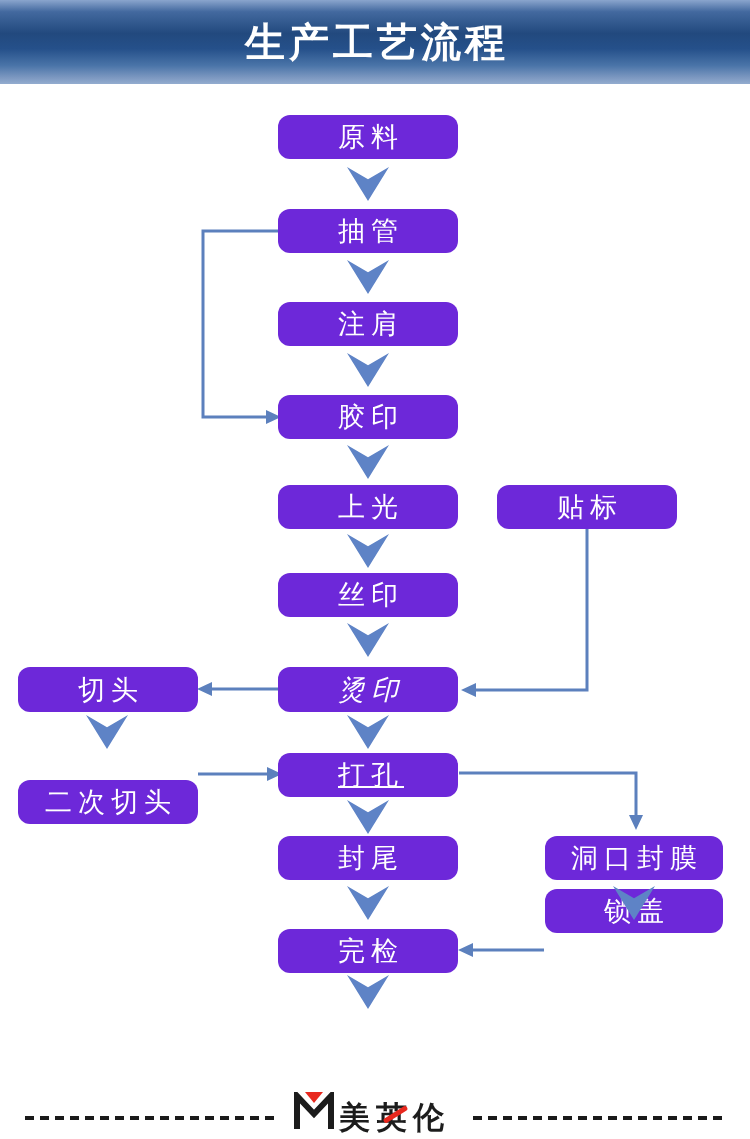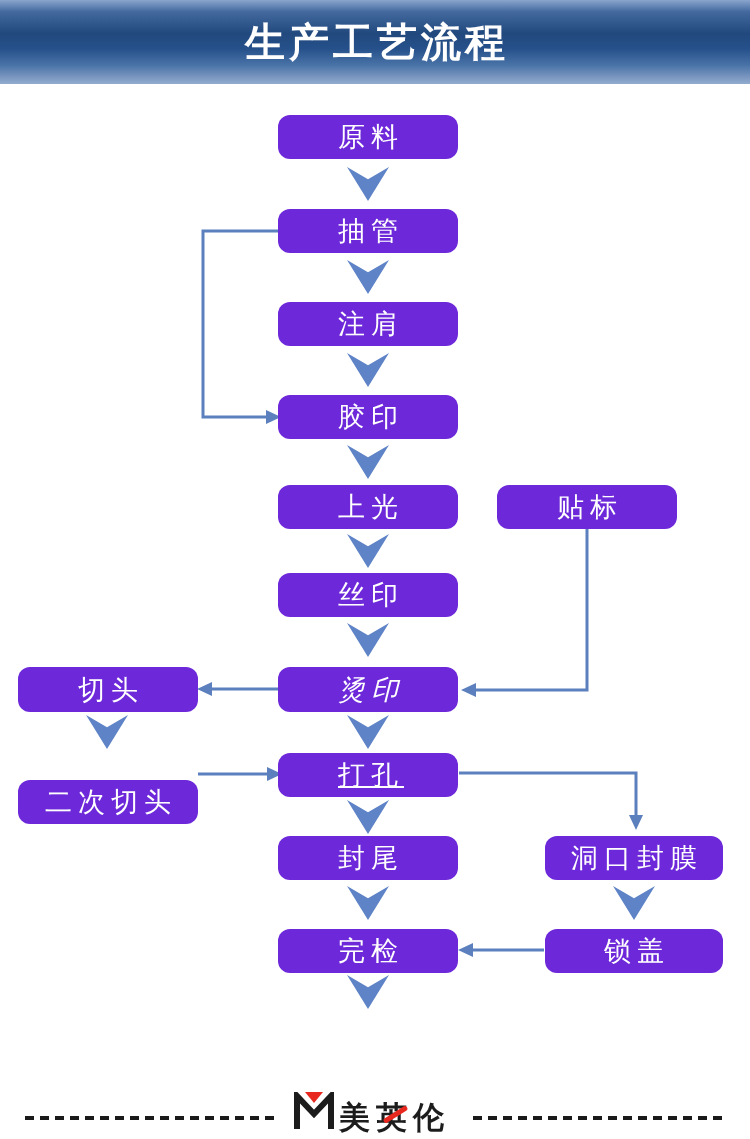--- a/index.html
+++ b/index.html
@@ -81,21 +81,21 @@
   <div class="node w-main" style="top:667px;height:45px;font-style:italic;">烫印</div>
   <div class="node w-main" style="top:753px;text-decoration:underline;">打孔</div>
   <div class="node w-main" style="top:836px;">封尾</div>
   <div class="node w-main" style="top:929px;text-align:right;">完检</div>
 
   <div class="node w-left" style="top:667px;height:45px;">切头</div>
   <div class="node w-left" style="top:744px;margin-top:36px;">二次切头</div>
 
   <div class="node" style="left:497px;top:485px;width:180px;">贴标</div>
   <div class="node" style="left:545px;top:836px;width:178px;">洞口封膜</div>
-  <div class="node" style="left:545px;top:929px;width:178px;">锁盖</div>
+  <div class="node" style="left:545px;top:889px;width:178px;">锁盖</div>
 
   <div class="chev" style="left:347px;top:167px;"></div>
   <div class="chev" style="left:347px;top:260px;"></div>
   <div class="chev" style="left:347px;top:353px;"></div>
   <div class="chev" style="left:347px;top:445px;"></div>
   <div class="chev" style="left:347px;top:534px;"></div>
   <div class="chev" style="left:347px;top:623px;"></div>
   <div class="chev" style="left:347px;top:715px;"></div>
   <div class="chev" style="left:347px;top:800px;"></div>
   <div class="chev" style="left:347px;top:886px;"></div>

